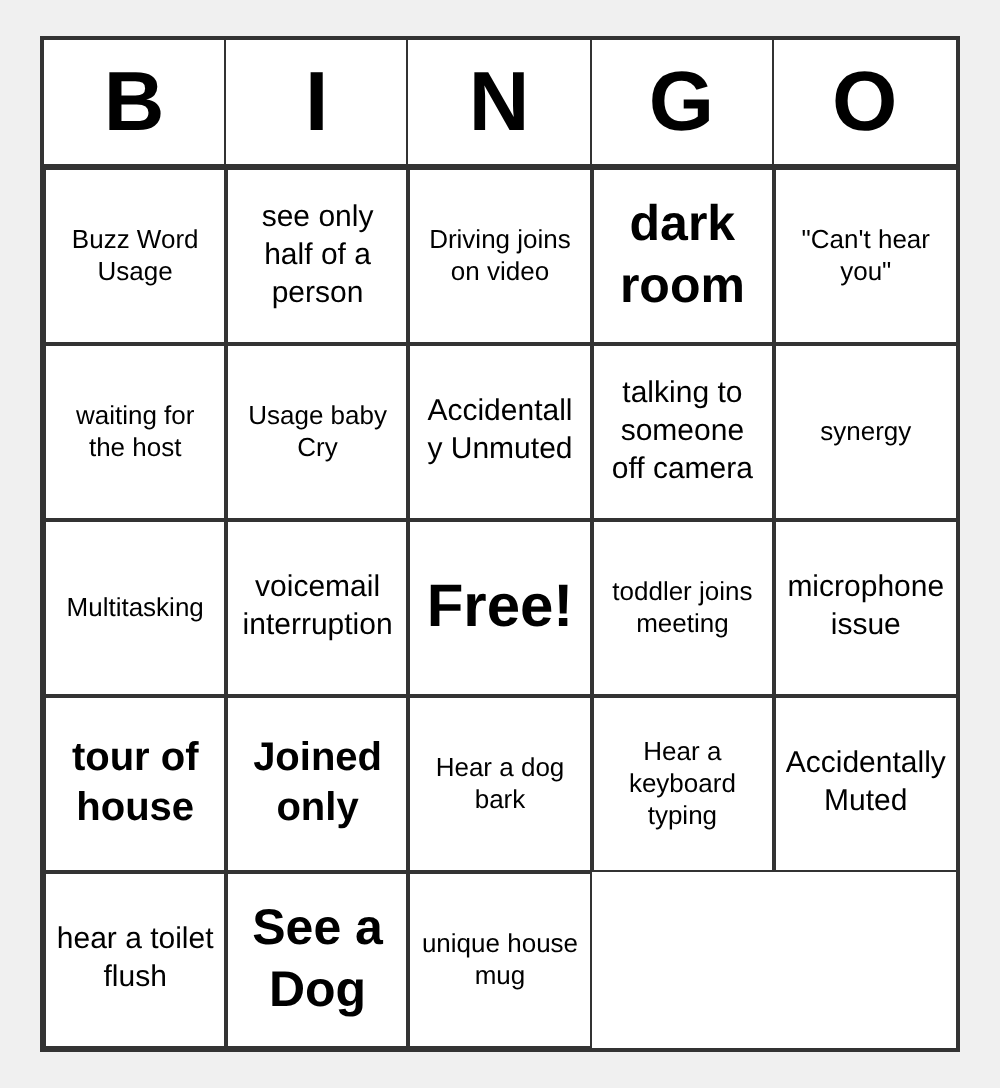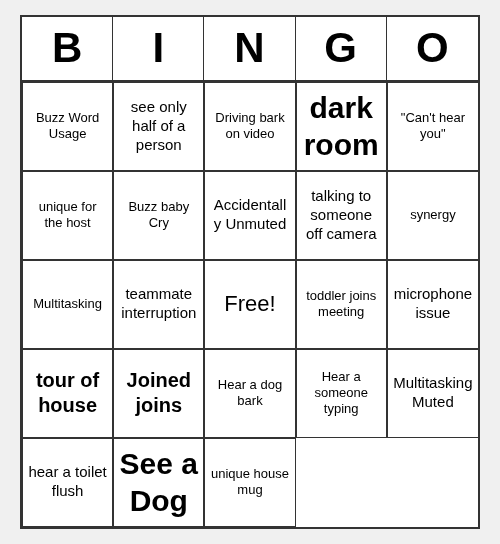--- a/index.html
+++ b/index.html
@@ -64,27 +64,27 @@
     .bingo-cell.medium-text {
       font-size: 13px;
     }
 
     .bingo-cell.large-text {
       font-size: 20px;
       font-weight: bold;
     }
 
     .bingo-cell.xlarge-text {
-      font-size: 30px;
+      font-size: 25px;
       font-weight: bold;
     }
 
     .bingo-cell.free {
-      font-size: 22px;
-      font-weight: normal;
+      font-size: 30px;
+      font-weight: bold;
       text-align: center;
     }
 
     .bingo-cell:nth-child(5n) {
       border-right: none;
     }
   </style>
 </head>
 <body>
 
@@ -92,35 +92,35 @@
   <div class="bingo-header">
   <div class="bingo-letter">B</div>
       <div class="bingo-letter">I</div>
       <div class="bingo-letter">N</div>
       <div class="bingo-letter">G</div>
       <div class="bingo-letter">O</div>
     </div>
   <div class="bingo-grid">
   <div class="bingo-cell medium-text">Buzz Word Usage</div>
       <div class="bingo-cell small-text">see only half of a person</div>
-      <div class="bingo-cell medium-text">Driving bark on video</div>
+      <div class="bingo-cell medium-text">Driving joins on video</div>
       <div class="bingo-cell xlarge-text">dark room</div>
       <div class="bingo-cell medium-text">"Can't hear you"</div>
-      <div class="bingo-cell medium-text">unique for the host</div>
-      <div class="bingo-cell medium-text">Buzz baby Cry</div>
+      <div class="bingo-cell medium-text">waiting for the host</div>
+      <div class="bingo-cell medium-text">Usage baby Cry</div>
       <div class="bingo-cell small-text">Accidentally Unmuted</div>
       <div class="bingo-cell small-text">talking to someone off camera</div>
       <div class="bingo-cell medium-text">synergy</div>
       <div class="bingo-cell medium-text">Multitasking</div>
-      <div class="bingo-cell small-text">teammate interruption</div>
+      <div class="bingo-cell small-text">voicemail interruption</div>
       <div class="bingo-cell free">Free!</div>
       <div class="bingo-cell medium-text">toddler joins meeting</div>
       <div class="bingo-cell small-text">microphone issue</div>
       <div class="bingo-cell large-text">tour of house</div>
-      <div class="bingo-cell large-text">Joined joins</div>
+      <div class="bingo-cell large-text">Joined only</div>
       <div class="bingo-cell medium-text">Hear a dog bark</div>
-      <div class="bingo-cell medium-text">Hear a someone typing</div>
-      <div class="bingo-cell small-text">Multitasking Muted</div>
+      <div class="bingo-cell medium-text">Hear a keyboard typing</div>
+      <div class="bingo-cell small-text">Accidentally Muted</div>
       <div class="bingo-cell small-text">hear a toilet flush</div>
       <div class="bingo-cell xlarge-text">See a Dog</div>
       <div class="bingo-cell medium-text">unique house mug</div>
     </div>
 </div>
 
 </body></html>

